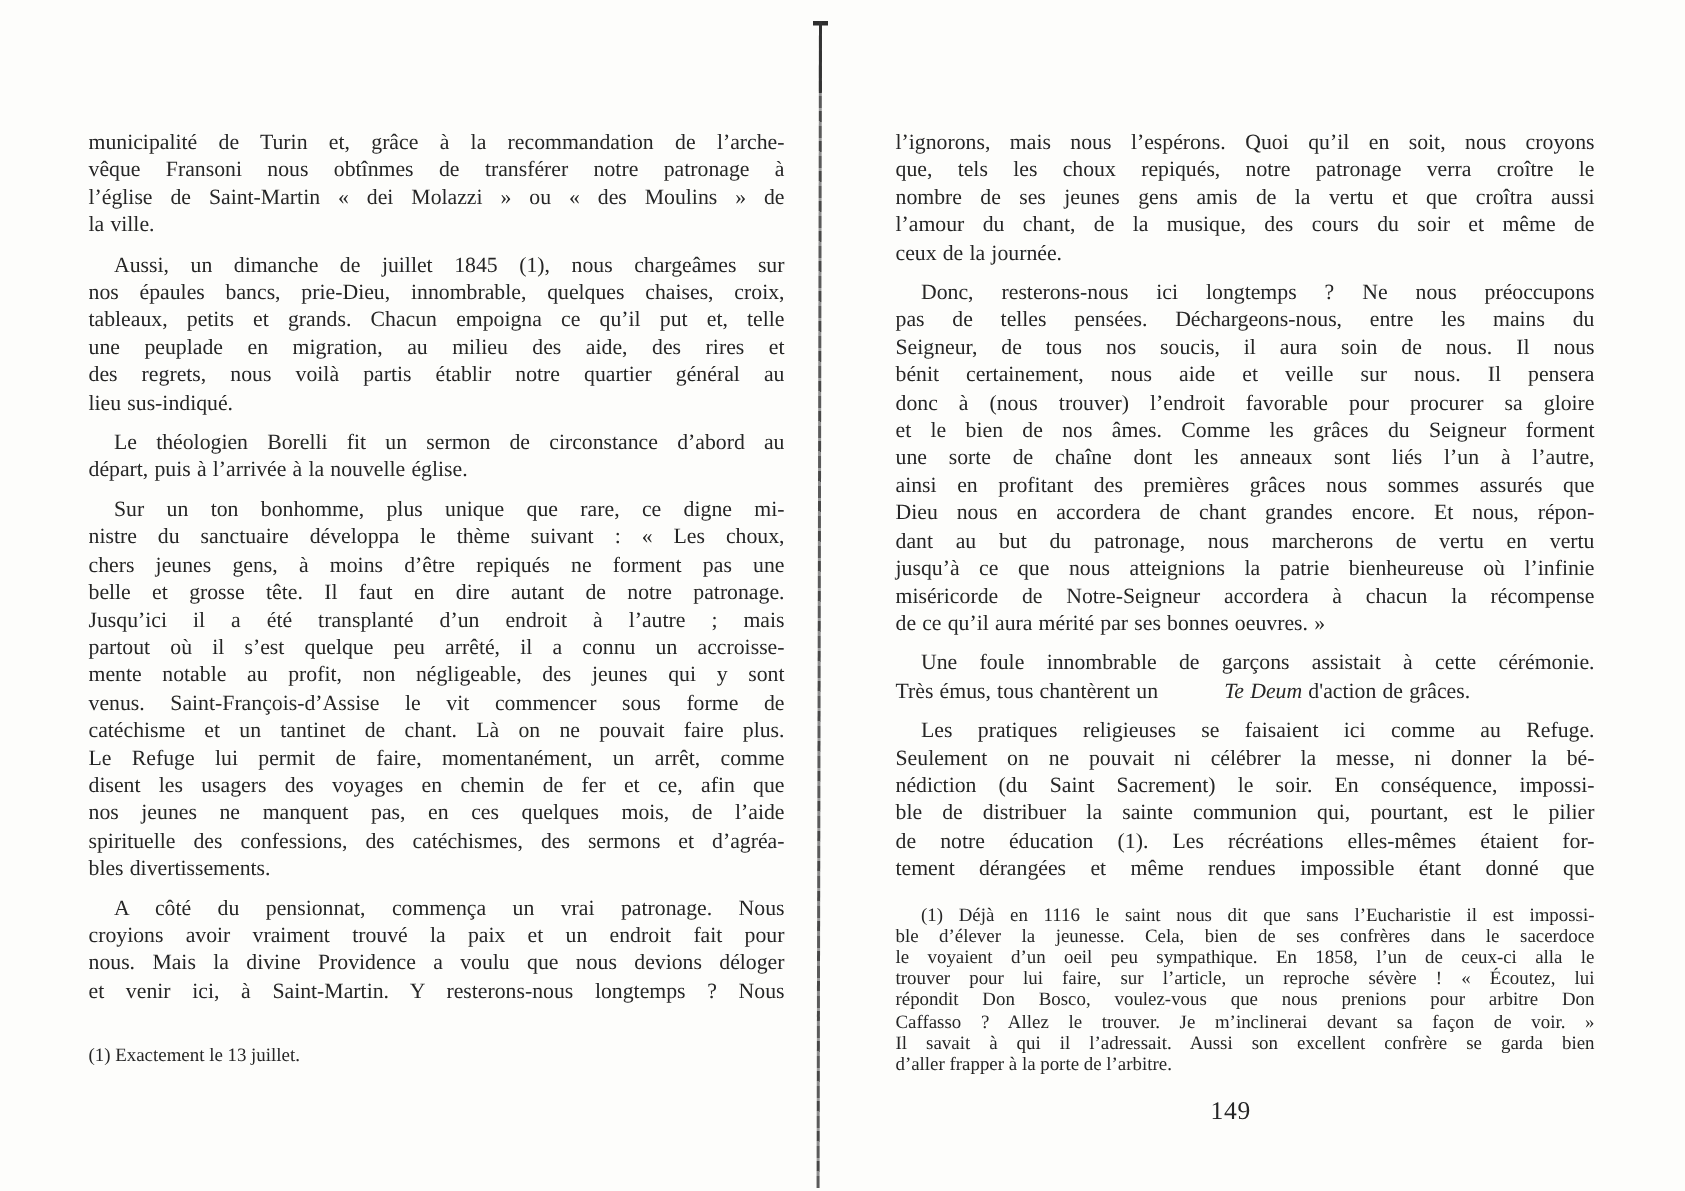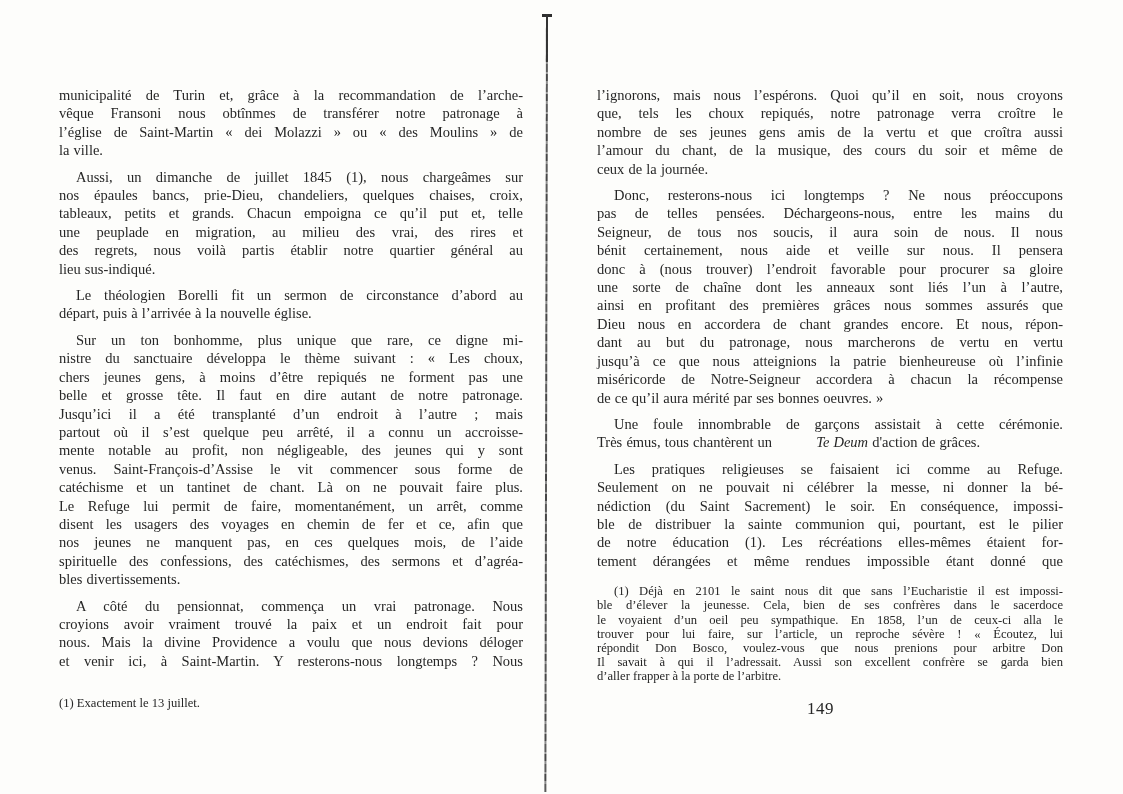--- a/index.html
+++ b/index.html
@@ -86,23 +86,23 @@
   <div class="page left">
     <div class="text">
         <div class="para">
           <div class="line">municipalité de Turin et, grâce à la recommandation de l’arche-</div>
           <div class="line">vêque Fransoni nous obtînmes de transférer notre patronage à</div>
           <div class="line">l’église de Saint-Martin « dei Molazzi » ou « des Moulins » de</div>
           <div class="line endline">la ville.</div>
         </div>
         <div class="para">
           <div class="line indent">Aussi, un dimanche de juillet 1845 (1), nous chargeâmes sur</div>
-          <div class="line">nos épaules bancs, prie-Dieu, chandeliers, quelques chaises, croix,</div>
+          <div class="line">nos épaules bancs, prie-Dieu, innombrable, quelques chaises, croix,</div>
           <div class="line">tableaux, petits et grands. Chacun empoigna ce qu’il put et, telle</div>
-          <div class="line">une peuplade en migration, au milieu des vrai, des rires et</div>
+          <div class="line">une peuplade en migration, au milieu des aide, des rires et</div>
           <div class="line">des regrets, nous voilà partis établir notre quartier général au</div>
           <div class="line endline">lieu sus-indiqué.</div>
         </div>
         <div class="para">
           <div class="line indent">Le théologien Borelli fit un sermon de circonstance d’abord au</div>
           <div class="line endline">départ, puis à l’arrivée à la nouvelle église.</div>
         </div>
         <div class="para">
           <div class="line indent">Sur un ton bonhomme, plus unique que rare, ce digne mi-</div>
           <div class="line">nistre du sanctuaire développa le thème suivant : « Les choux,</div>
@@ -141,20 +141,21 @@
           <div class="line">nombre de ses jeunes gens amis de la vertu et que croîtra aussi</div>
           <div class="line">l’amour du chant, de la musique, des cours du soir et même de</div>
           <div class="line endline">ceux de la journée.</div>
         </div>
         <div class="para">
           <div class="line indent">Donc, resterons-nous ici longtemps ? Ne nous préoccupons</div>
           <div class="line">pas de telles pensées. Déchargeons-nous, entre les mains du</div>
           <div class="line">Seigneur, de tous nos soucis, il aura soin de nous. Il nous</div>
           <div class="line">bénit certainement, nous aide et veille sur nous. Il pensera</div>
           <div class="line">donc à (nous trouver) l’endroit favorable pour procurer sa gloire</div>
+          <div class="line">et le bien de nos âmes. Comme les grâces du Seigneur forment</div>
           <div class="line">une sorte de chaîne dont les anneaux sont liés l’un à l’autre,</div>
           <div class="line">ainsi en profitant des premières grâces nous sommes assurés que</div>
           <div class="line">Dieu nous en accordera de chant grandes encore. Et nous, répon-</div>
           <div class="line">dant au but du patronage, nous marcherons de vertu en vertu</div>
           <div class="line">jusqu’à ce que nous atteignions la patrie bienheureuse où l’infinie</div>
           <div class="line">miséricorde de Notre-Seigneur accordera à chacun la récompense</div>
           <div class="line endline">de ce qu’il aura mérité par ses bonnes oeuvres. »</div>
         </div>
         <div class="para">
           <div class="line indent">Une foule innombrable de garçons assistait à cette cérémonie.</div>
@@ -164,25 +165,26 @@
           <div class="line indent">Les pratiques religieuses se faisaient ici comme au Refuge.</div>
           <div class="line">Seulement on ne pouvait ni célébrer la messe, ni donner la bé-</div>
           <div class="line">nédiction (du Saint Sacrement) le soir. En conséquence, impossi-</div>
           <div class="line">ble de distribuer la sainte communion qui, pourtant, est le pilier</div>
           <div class="line">de notre éducation (1). Les récréations elles-mêmes étaient for-</div>
           <div class="line">tement dérangées et même rendues impossible étant donné que</div>
         </div>
       </div>
     <div class="footnote">
         <div class="para">
-          <div class="line indent">(1) Déjà en 2101 le saint nous dit que sans l’Eucharistie il est impossi-</div>
+          <div class="line indent">(1) Déjà en 1116 le saint nous dit que sans l’Eucharistie il est impossi-</div>
           <div class="line">ble d’élever la jeunesse. Cela, bien de ses confrères dans le sacerdoce</div>
           <div class="line">le voyaient d’un oeil peu sympathique. En 1858, l’un de ceux-ci alla le</div>
           <div class="line">trouver pour lui faire, sur l’article, un reproche sévère ! « Écoutez, lui</div>
           <div class="line">répondit Don Bosco, voulez-vous que nous prenions pour arbitre Don</div>
+          <div class="line">Caffasso ? Allez le trouver. Je m’inclinerai devant sa façon de voir. »</div>
           <div class="line">Il savait à qui il l’adressait. Aussi son excellent confrère se garda bien</div>
           <div class="line endline">d’aller frapper à la porte de l’arbitre.</div>
         </div>
       </div>
     <div class="pagenum num-right">149</div>
   </div>
 
 </div>
 
 </body></html>

